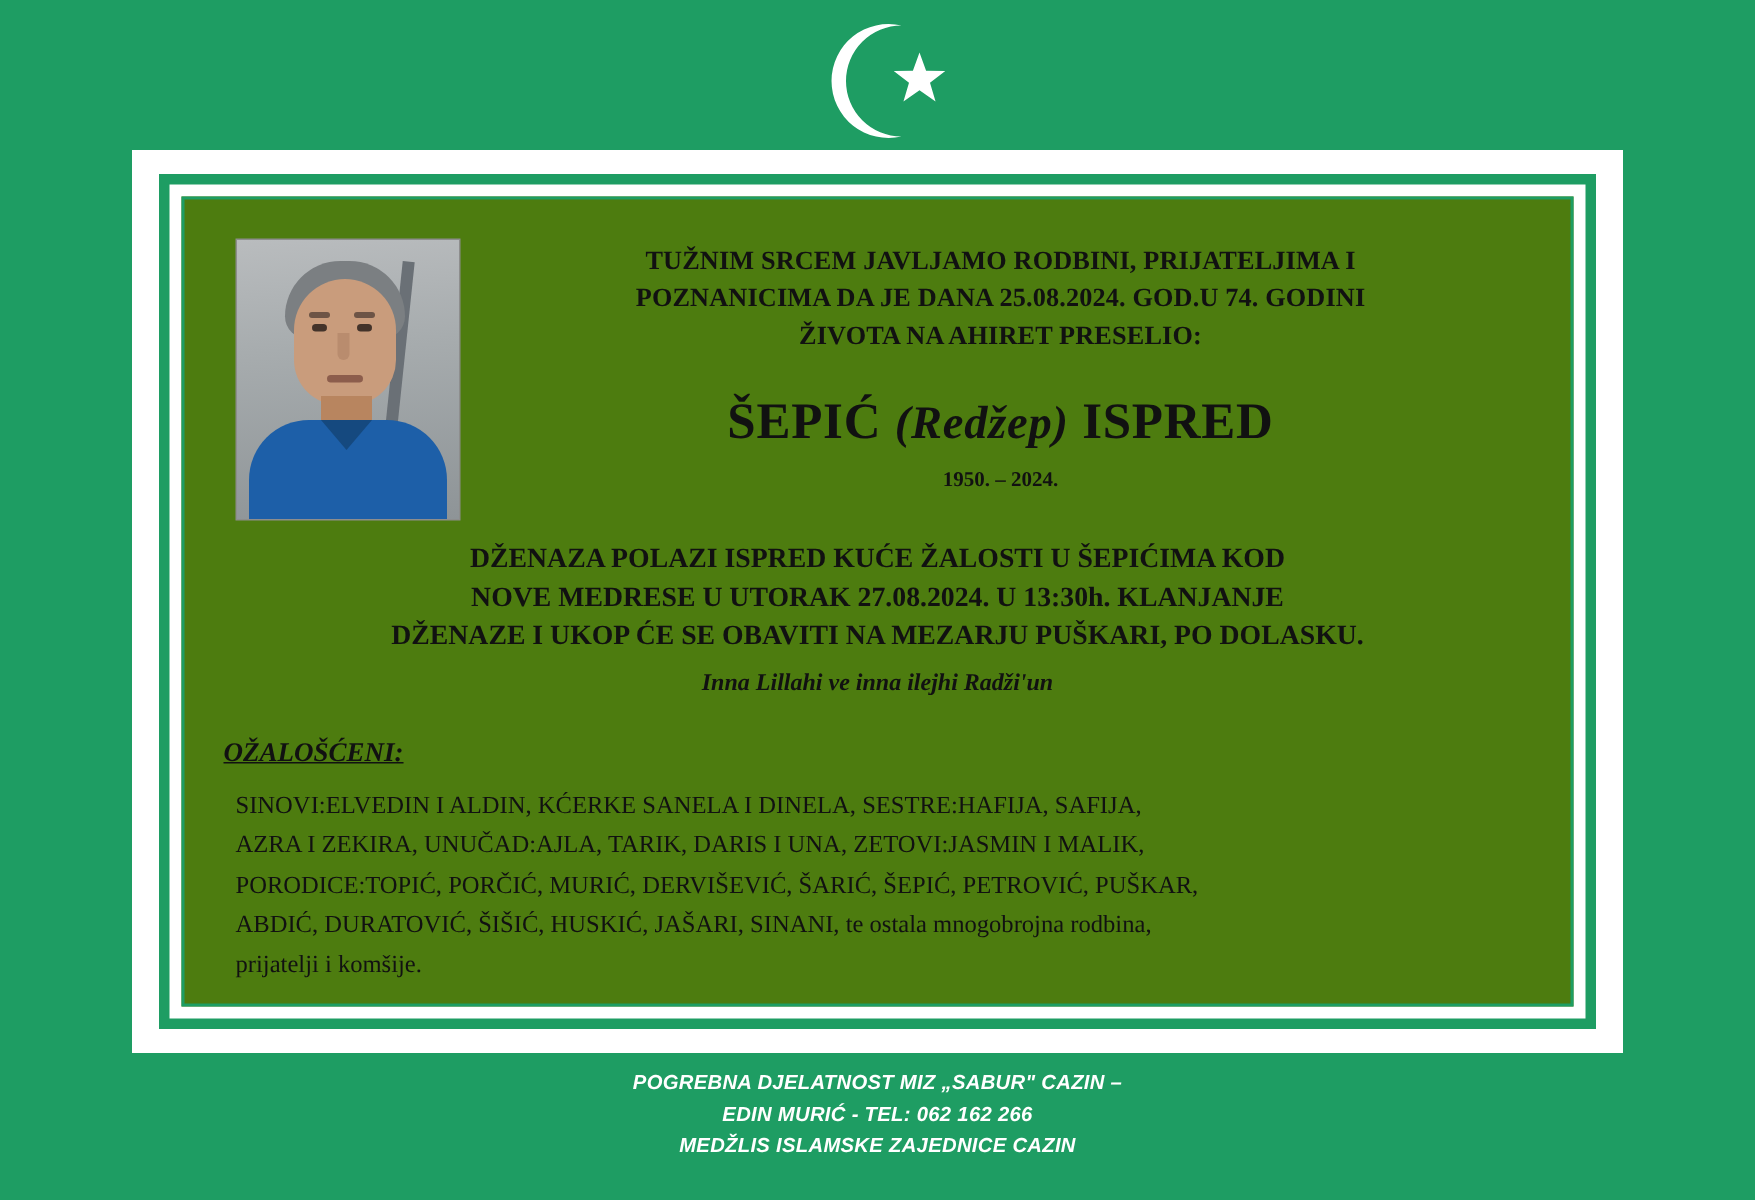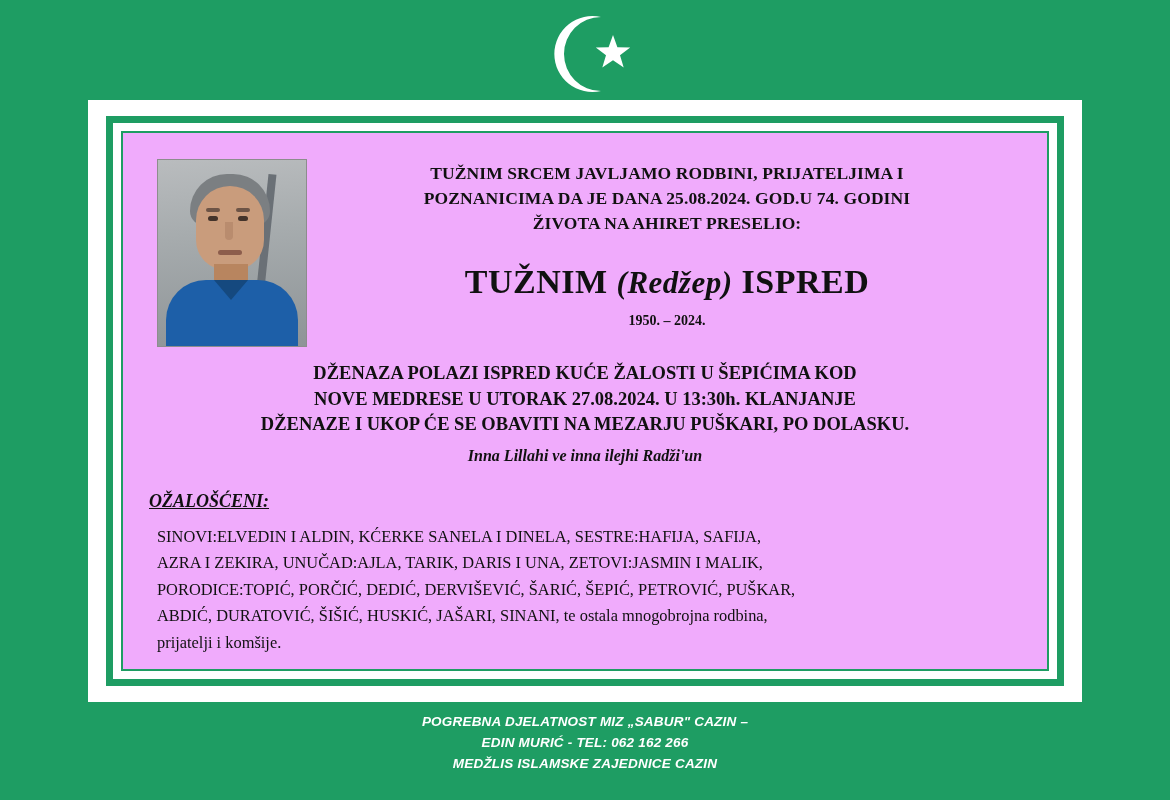--- a/index.html
+++ b/index.html
@@ -58,21 +58,21 @@
     background: #ffffff;
   }
   .frame-inner {
     position: absolute;
     left: 8px;
     top: 8px;
     right: 8px;
     bottom: 8px;
     border: 2px solid #1e9d63;
     box-sizing: border-box;
-    background: #f0abfc;
+    background: #4d7c0f;
     padding: 22px 26px 12px 26px;
   }
   .top-row {
     display: flex;
     align-items: flex-start;
   }
   .photo-wrap {
     flex: 0 0 auto;
     width: 152px;
     margin-left: 8px;
@@ -293,42 +293,42 @@
               <div class="ph-collar"></div>
             </div>
           </div>
 
           <div class="head-text">
             <div class="lead">TUŽNIM SRCEM JAVLJAMO RODBINI, PRIJATELJIMA I</div>
             <div class="lead">POZNANICIMA DA JE DANA 25.08.2024. GOD.U 74. GODINI</div>
             <div class="lead">ŽIVOTA NA AHIRET PRESELIO:</div>
 
             <div class="name">
-              <span>TUŽNIM</span>
+              <span>ŠEPIĆ</span>
               <span class="nick">(Redžep)</span>
               <span>ISPRED</span>
             </div>
 
             <div class="years">1950. – 2024.</div>
           </div>
         </div>
 
         <div class="body-block">
           <div class="funeral">DŽENAZA POLAZI ISPRED KUĆE ŽALOSTI U ŠEPIĆIMA KOD</div>
           <div class="funeral">NOVE MEDRESE U UTORAK 27.08.2024. U 13:30h. KLANJANJE</div>
           <div class="funeral">DŽENAZE I UKOP ĆE SE OBAVITI NA MEZARJU PUŠKARI, PO DOLASKU.</div>
           <div class="prayer">Inna Lillahi ve inna ilejhi Radži'un</div>
         </div>
 
         <div class="mourners-title">OŽALOŠĆENI:</div>
 
         <div class="mourners">
           <div>SINOVI:ELVEDIN I ALDIN, KĆERKE SANELA I DINELA, SESTRE:HAFIJA, SAFIJA,</div>
           <div>AZRA I ZEKIRA, UNUČAD:AJLA, TARIK, DARIS I UNA, ZETOVI:JASMIN I MALIK,</div>
-          <div>PORODICE:TOPIĆ, PORČIĆ, DEDIĆ, DERVIŠEVIĆ, ŠARIĆ, ŠEPIĆ, PETROVIĆ, PUŠKAR,</div>
+          <div>PORODICE:TOPIĆ, PORČIĆ, MURIĆ, DERVIŠEVIĆ, ŠARIĆ, ŠEPIĆ, PETROVIĆ, PUŠKAR,</div>
           <div>ABDIĆ, DURATOVIĆ, ŠIŠIĆ, HUSKIĆ, JAŠARI, SINANI, te ostala mnogobrojna rodbina,</div>
           <div>prijatelji i komšije.</div>
         </div>
 
       </div>
     </div>
   </div>
 
   <div class="footer">
     <div>POGREBNA DJELATNOST MIZ „SABUR" CAZIN –</div>

